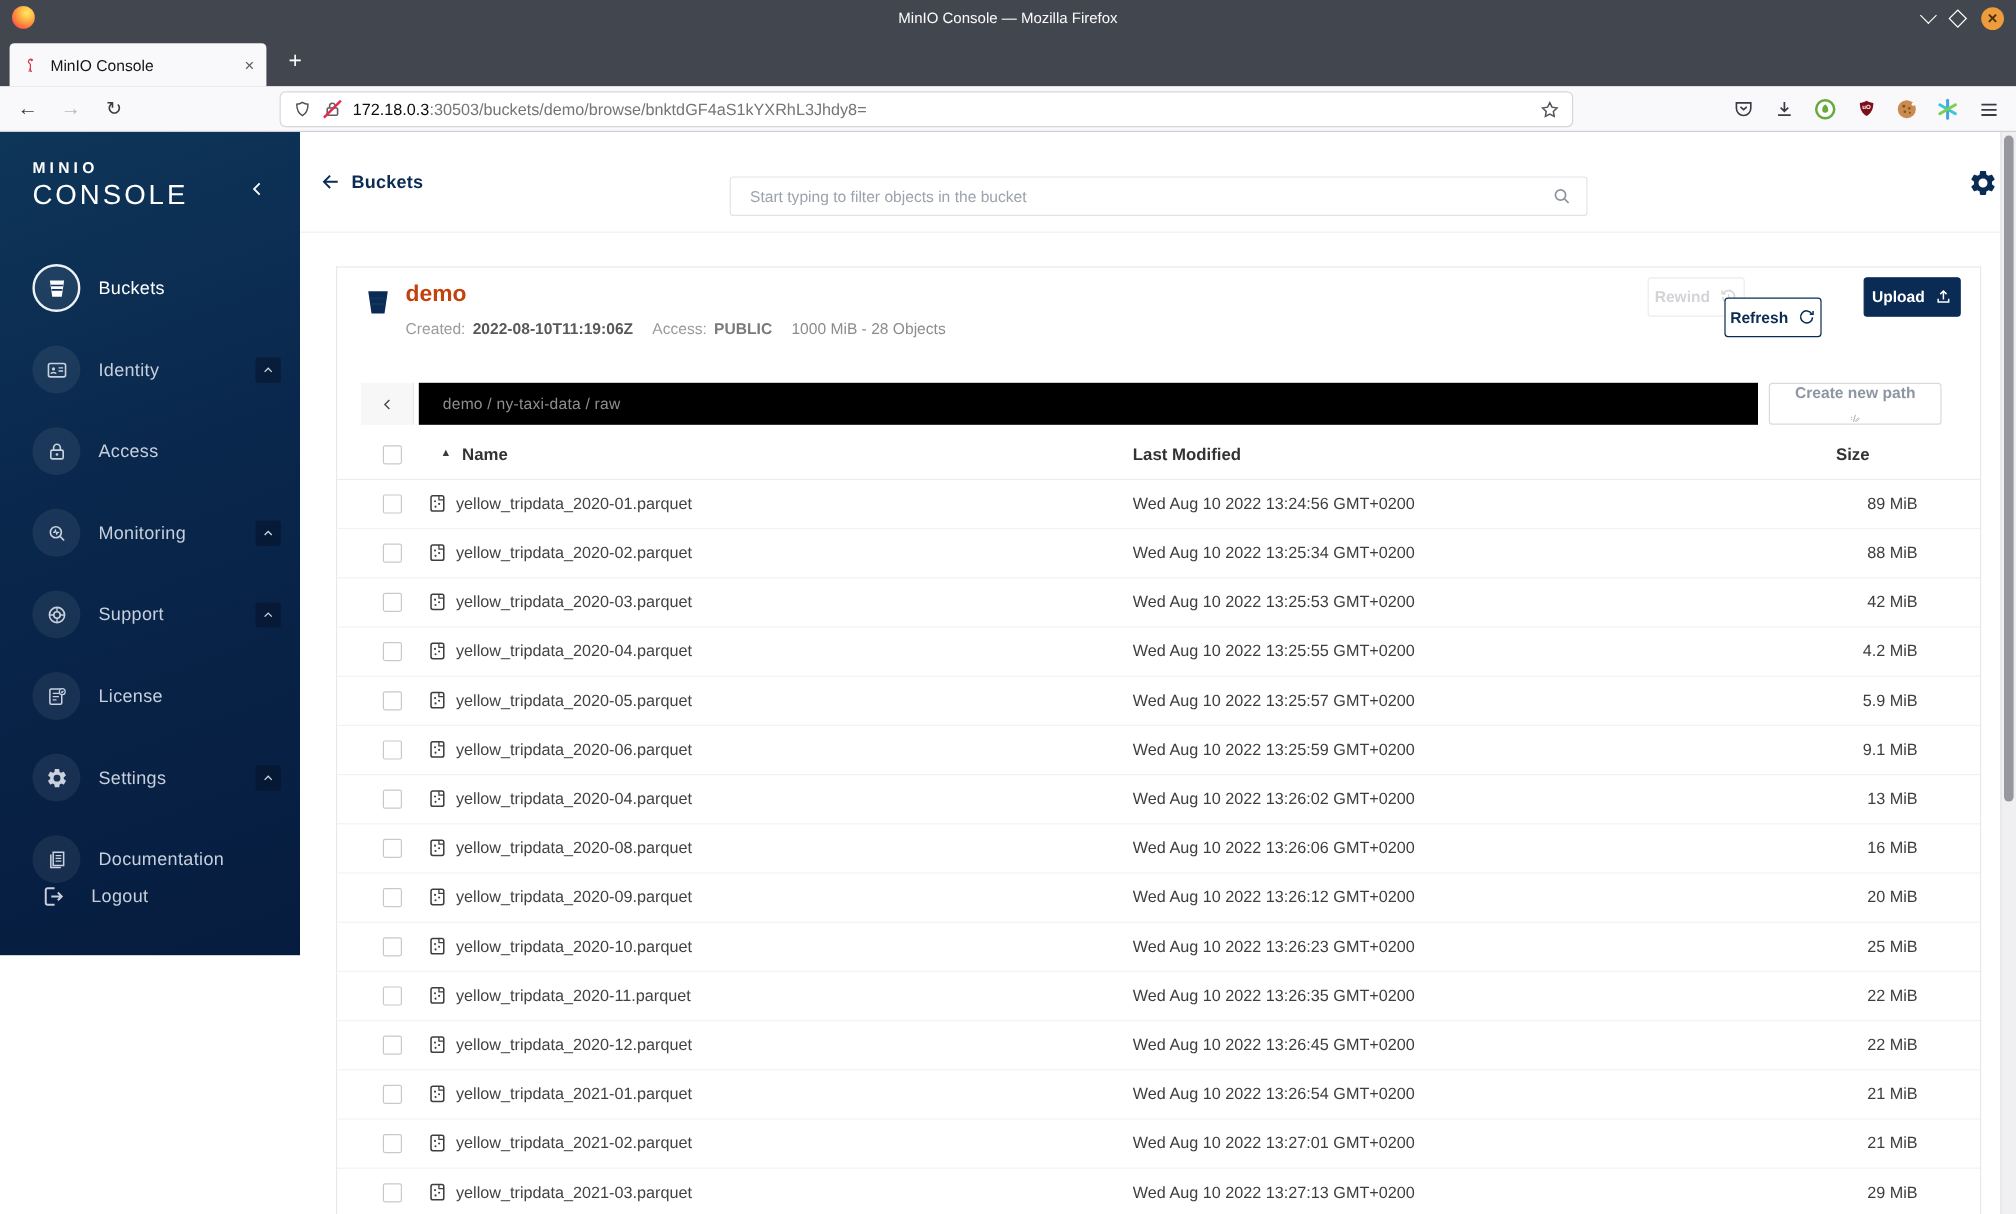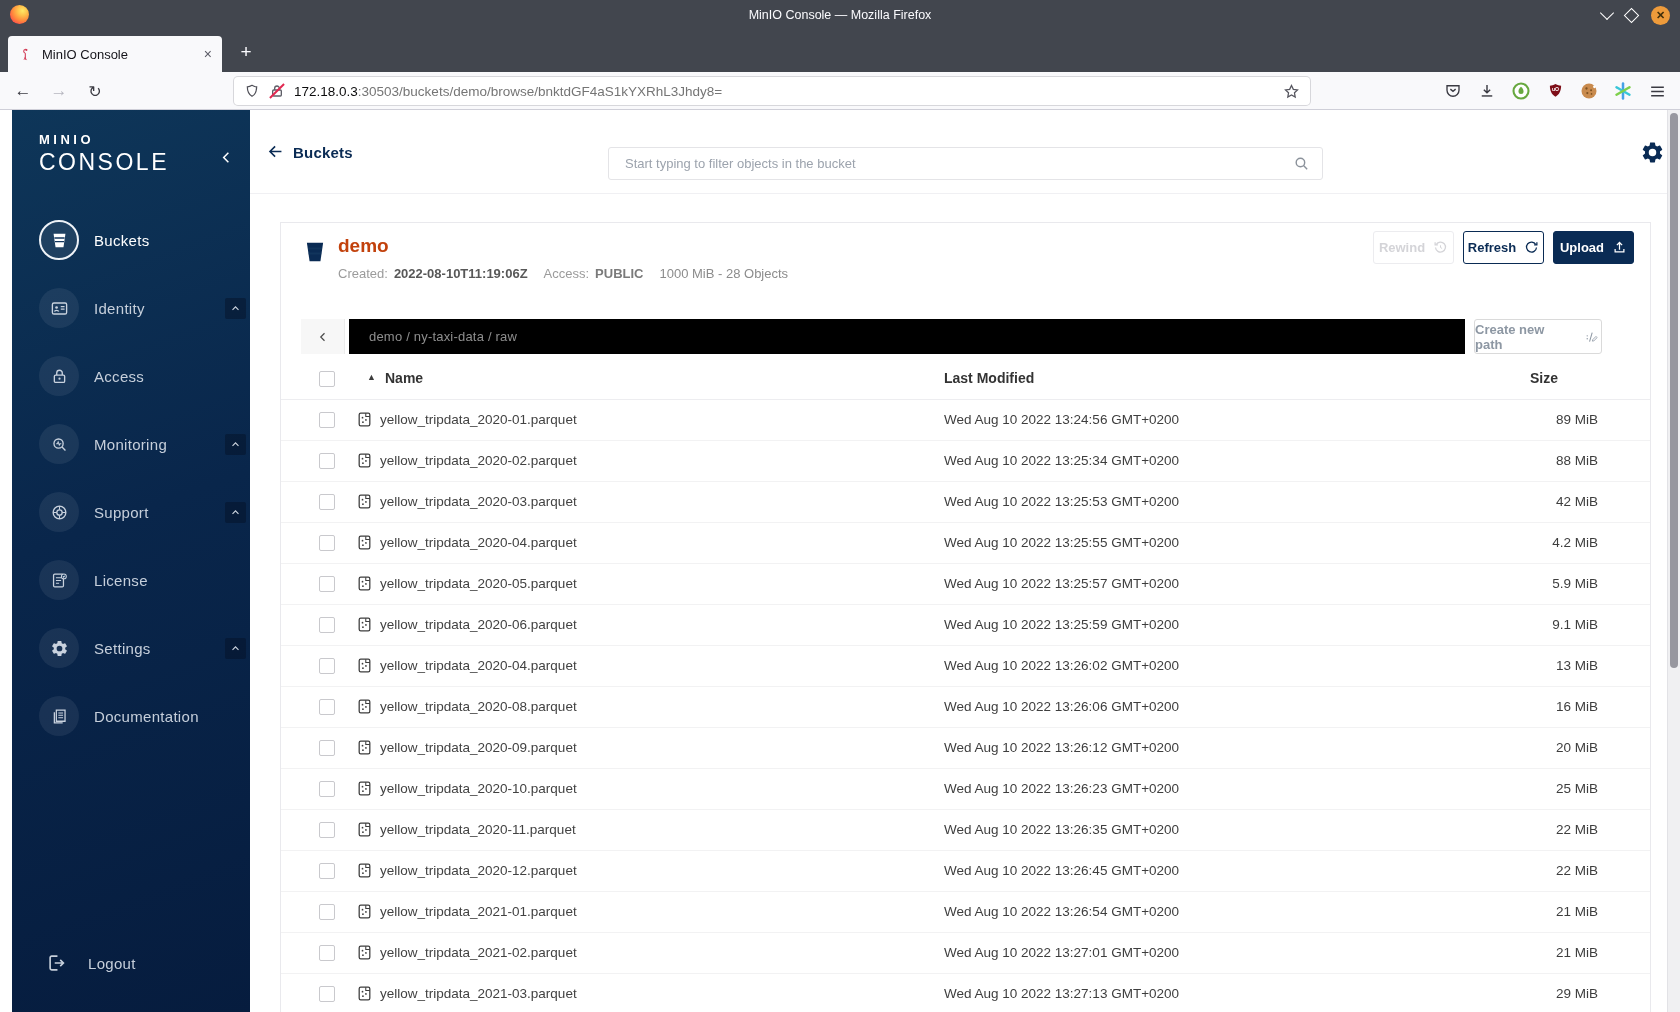--- a/index.html
+++ b/index.html
@@ -39,21 +39,21 @@
   .url-ic{width:16px;height:16px;color:#4f4f57;flex:none;}
   .lock-wrap{position:relative;width:16px;height:16px;flex:none;}
   .lock-strike{position:absolute;left:7px;top:-2px;width:2px;height:20px;background:#e22850;transform:rotate(45deg);}
   .url-text{flex:1;font-size:13.5px;color:#0c0c0d;white-space:nowrap;overflow:hidden;}
   .url-rest{color:#757575;}
   .url-star{width:17px;height:17px;color:#55555e;flex:none;}
   .ext-icons{position:absolute;right:6px;top:5px;height:28px;display:flex;align-items:center;}
   .ext{width:34px;display:flex;justify-content:center;align-items:center;height:28px;}
 
   
-  .sidebar{position:absolute;left:12px;top:110px;width:250px;height:902px;
+  .sidebar{position:absolute;left:0;top:110px;width:250px;height:686px;
            background:linear-gradient(160deg,#0e3659 0%,#09264b 45%,#061c3e 100%);}
   .logo{position:absolute;left:27px;top:22px;color:#fff;}
   .logo-minio{font-size:13px;font-weight:700;letter-spacing:3.5px;}
   .logo-console{font-size:23px;font-weight:300;letter-spacing:2.5px;margin-top:2px;}
   .collapse{position:absolute;right:28px;top:40px;width:15px;height:15px;color:#fff;}
   .nav{position:absolute;top:96px;left:0;right:0;}
   .nav-item{height:68px;display:flex;align-items:center;padding-left:27px;position:relative;cursor:pointer;}
   .nav-circle{width:40px;height:40px;border-radius:50%;background:rgba(255,255,255,.07);display:flex;
               align-items:center;justify-content:center;color:#c9d2de;box-sizing:border-box;flex:none;}
   .nav-item.active .nav-circle{border:2px solid #eef2f7;color:#fff;background:rgba(255,255,255,.08);}
@@ -84,32 +84,32 @@
   .bucket-title{position:absolute;left:57px;top:12px;font-size:19px;font-weight:700;color:#c2410c;}
   .bucket-meta{position:absolute;left:57px;top:43px;font-size:13px;display:flex;align-items:center;}
   .m-label{color:#9b9b9b;margin-right:6px;}
   .m-strong{color:#585858;font-weight:700;margin-right:16px;}
   .m-public{color:#7a7a7a;font-weight:700;margin-right:16px;}
   .m-sum{color:#8c8c8c;}
   .btn{position:absolute;top:8px;height:33px;border-radius:3px;display:flex;align-items:center;
        justify-content:center;gap:8px;font-size:13px;font-weight:700;box-sizing:border-box;cursor:pointer;}
   .btn svg{width:15px;height:15px;}
   .btn-rewind{left:1092px;width:81px;border:1px solid #ececef;color:#d4d4d8;background:#fff;}
-  .btn-refresh{left:1182px;width:81px;border:1px solid #0a2b54;color:#0a2b54;background:#fff;}
+  .btn-refresh{left:1156px;width:81px;border:1px solid #0a2b54;color:#0a2b54;background:#fff;margin-top:17px;}
   .btn-upload{left:1272px;width:81px;background:#0a2b54;color:#fff;border:1px solid #0a2b54;}
 
   .crumb-back{position:absolute;left:20px;top:96px;width:44px;height:35px;background:#f7f7f7;
               border-right:1px solid #ebebeb;display:flex;align-items:center;justify-content:center;
               color:#4a4a4a;box-sizing:border-box;cursor:pointer;}
   .crumb-back svg{width:12px;height:12px;}
   .crumb-bar{position:absolute;left:68px;top:96px;width:1116px;height:35px;background:#000000;
              line-height:35px;padding-left:20px;font-size:13px;color:#8e8e8e;box-sizing:border-box;letter-spacing:.2px;}
-  .btn-createpath{position:absolute;left:1193px;top:96px;width:128px;height:35px;border:1px solid #dadada;
+  .btn-createpath{position:absolute;left:1193px;top:96px;width:144px;height:35px;border:1px solid #dadada;
                   border-radius:3px;color:#8d97a3;font-size:13px;font-weight:700;display:flex;align-items:center;
-                  justify-content:center;gap:9px;box-sizing:border-box;background:#fff;cursor:pointer;}
+                  justify-content:center;gap:9px;box-sizing:border-box;background:#fff;cursor:pointer;flex-direction:column;}
   .btn-createpath svg{width:18px;height:14px;}
 
   .thead{position:absolute;left:0;top:136px;right:0;height:40px;border-bottom:1px solid #ededf0;
          font-weight:700;color:#333;font-size:14px;}
   .sort{position:absolute;left:86px;top:13px;font-size:9px;color:#3c3c3c;}
   .h-name{position:absolute;left:104px;top:11px;}
   .h-mod{position:absolute;left:663px;top:11px;}
   .h-size{position:absolute;left:1249px;top:11px;}
   .tbody{position:absolute;left:0;top:177px;right:0;}
   .trow{position:relative;height:40px;border-bottom:1px solid #f2f2f3;}

